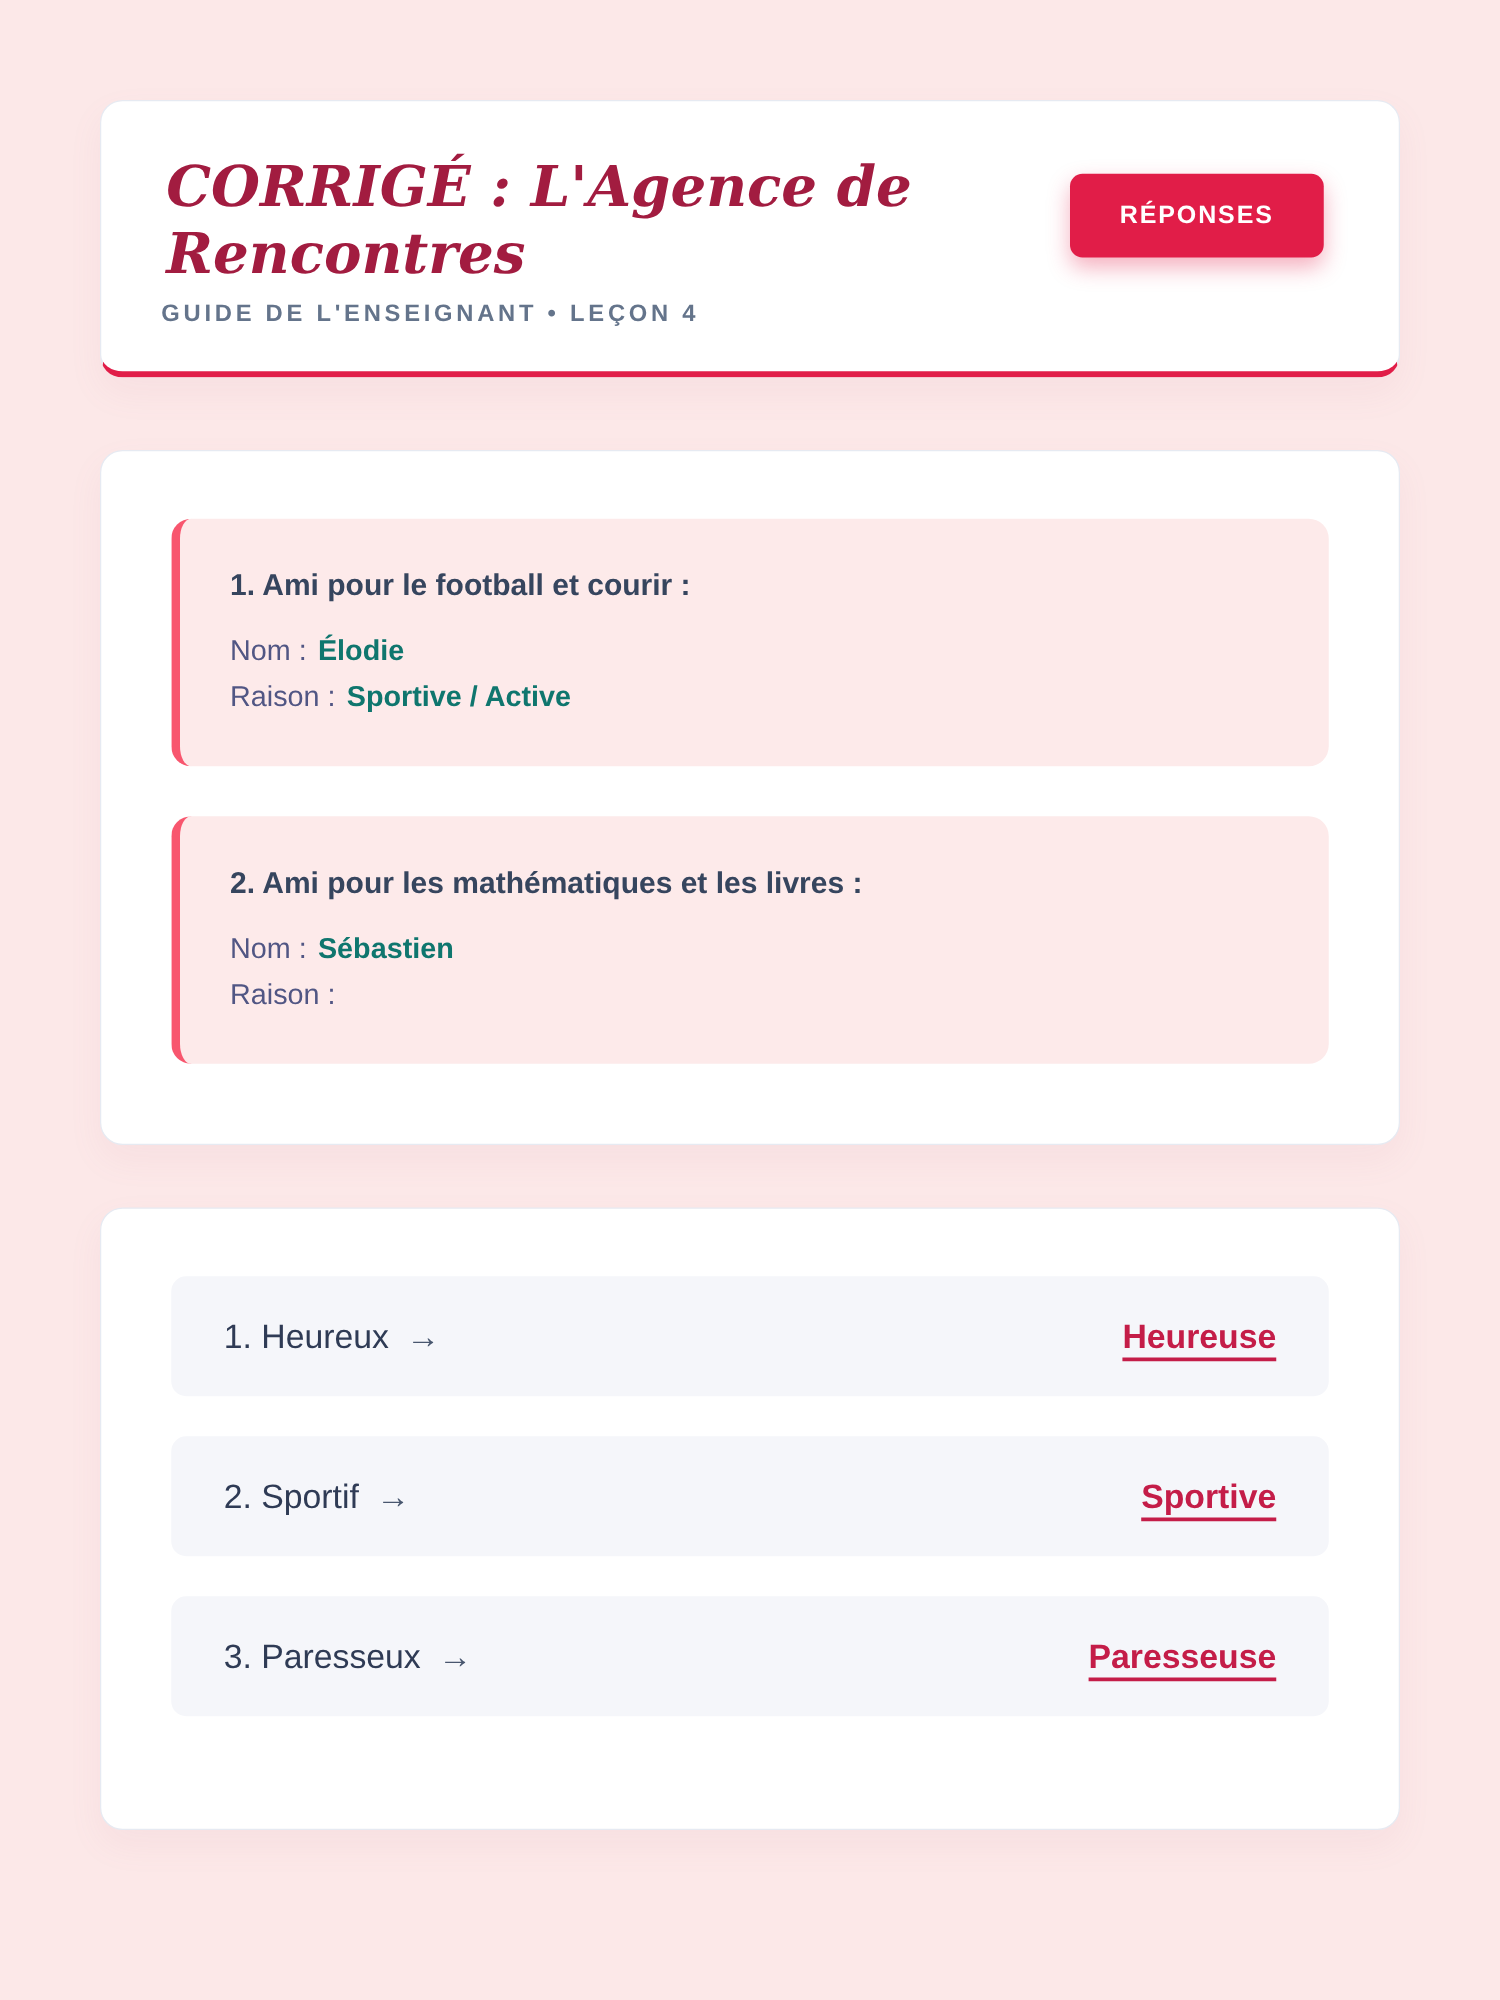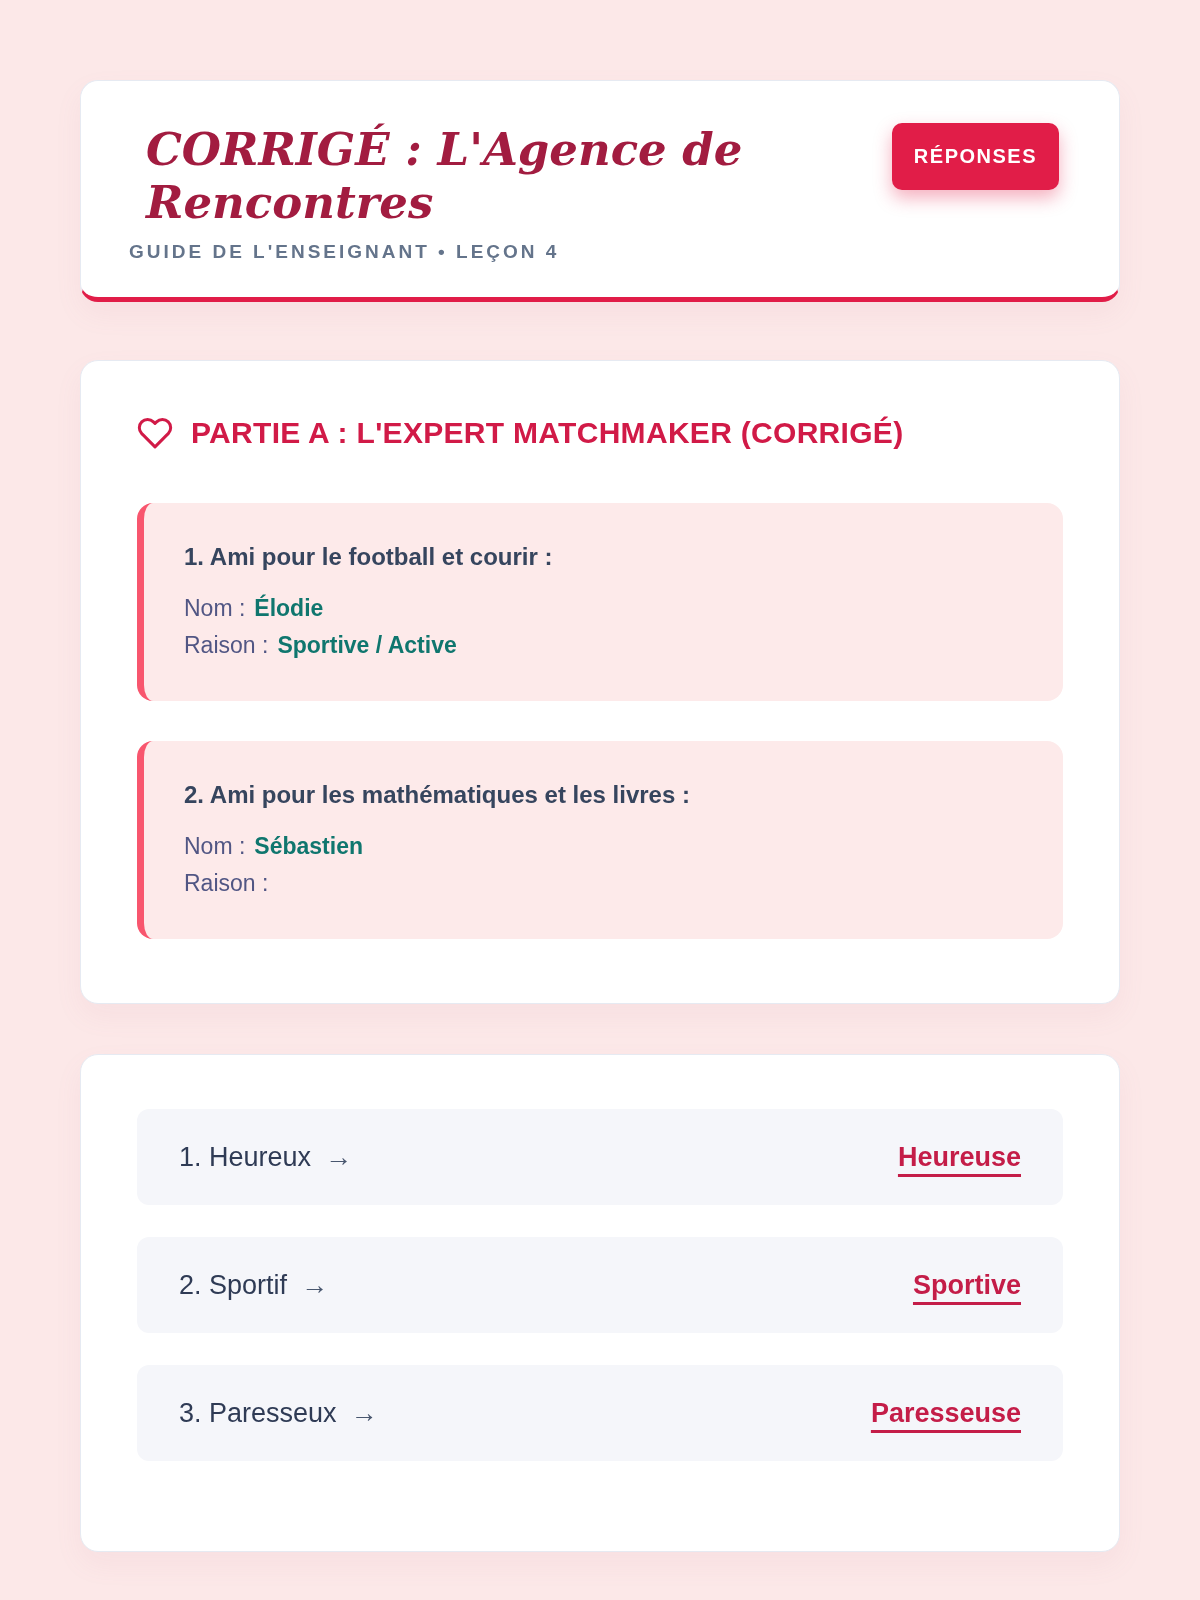--- a/index.html
+++ b/index.html
@@ -26,47 +26,47 @@
 
   
   .header-card {
     display: flex;
     justify-content: space-between;
     align-items: flex-start;
     padding: 42px 60px 34px 48px;
     border-bottom: 5px solid #e11d48;
   }
   .page-title {
-    margin: 0 0 12px 17px;
+    margin: 0 0 12px 4px;
     max-width: 660px;
     font-family: "DejaVu Serif", "Liberation Serif", serif;
     font-style: italic;
     font-weight: 700;
     font-size: 45px;
     line-height: 1.18;
     color: #a21c40;
   }
   .page-subtitle {
     font-size: 19px;
     font-weight: 600;
     letter-spacing: 3px;
     color: #64748b;
   }
   .reponses-btn {
     flex: 0 0 auto;
-    margin-top: 0;
+    margin-top: 16px;
     border: none;
     cursor: pointer;
     background: #e11d48;
     color: #ffffff;
     font-family: inherit;
     font-size: 20px;
     font-weight: 700;
     letter-spacing: 1.5px;
-    padding: 22px 22px;
+    padding: 22px 40px;
     border-radius: 10px;
     box-shadow: 0 8px 18px rgba(225, 29, 72, 0.35);
   }
 
   
   .section-card { margin-top: 58px; padding: 54px 56px 64px 56px; }
   .section-card.part-b { margin-top: 50px; padding-bottom: 90px; }
   .section-heading {
     display: flex;
     align-items: center;
@@ -143,28 +143,20 @@
 
   <header class="card header-card">
     <div>
       <h1 class="page-title">CORRIGÉ : L'Agence de Rencontres</h1>
       <div class="page-subtitle">GUIDE DE L'ENSEIGNANT • LEÇON 4</div>
     </div>
     <button class="reponses-btn">RÉPONSES</button>
   </header>
 
   <section class="card section-card">
-    <h2 class="section-heading">
-      <span class="icon">
-        <svg width="36" height="36" viewBox="0 0 24 24" fill="none" stroke="#d11a47" stroke-width="2" stroke-linecap="round" stroke-linejoin="round">
-          <path d="M20.84 4.61a5.5 5.5 0 0 0-7.78 0L12 5.67l-1.06-1.06a5.5 5.5 0 0 0-7.78 7.78l1.06 1.06L12 21.23l7.78-7.78 1.06-1.06a5.5 5.5 0 0 0 0-7.78z"></path>
-        </svg>
-      </span>
-      <span>PARTIE A : L'EXPERT MATCHMAKER (CORRIGÉ)</span>
-    </h2>
 
     <div class="answer-card">
       <p class="question">1. Ami pour le football et courir :</p>
       <p class="line">
         <span>Nom :</span>
         <span class="value">Élodie</span>
       </p>
       <p class="line">
         <span>Raison :</span>
         <span class="value">Sportive / Active</span>

